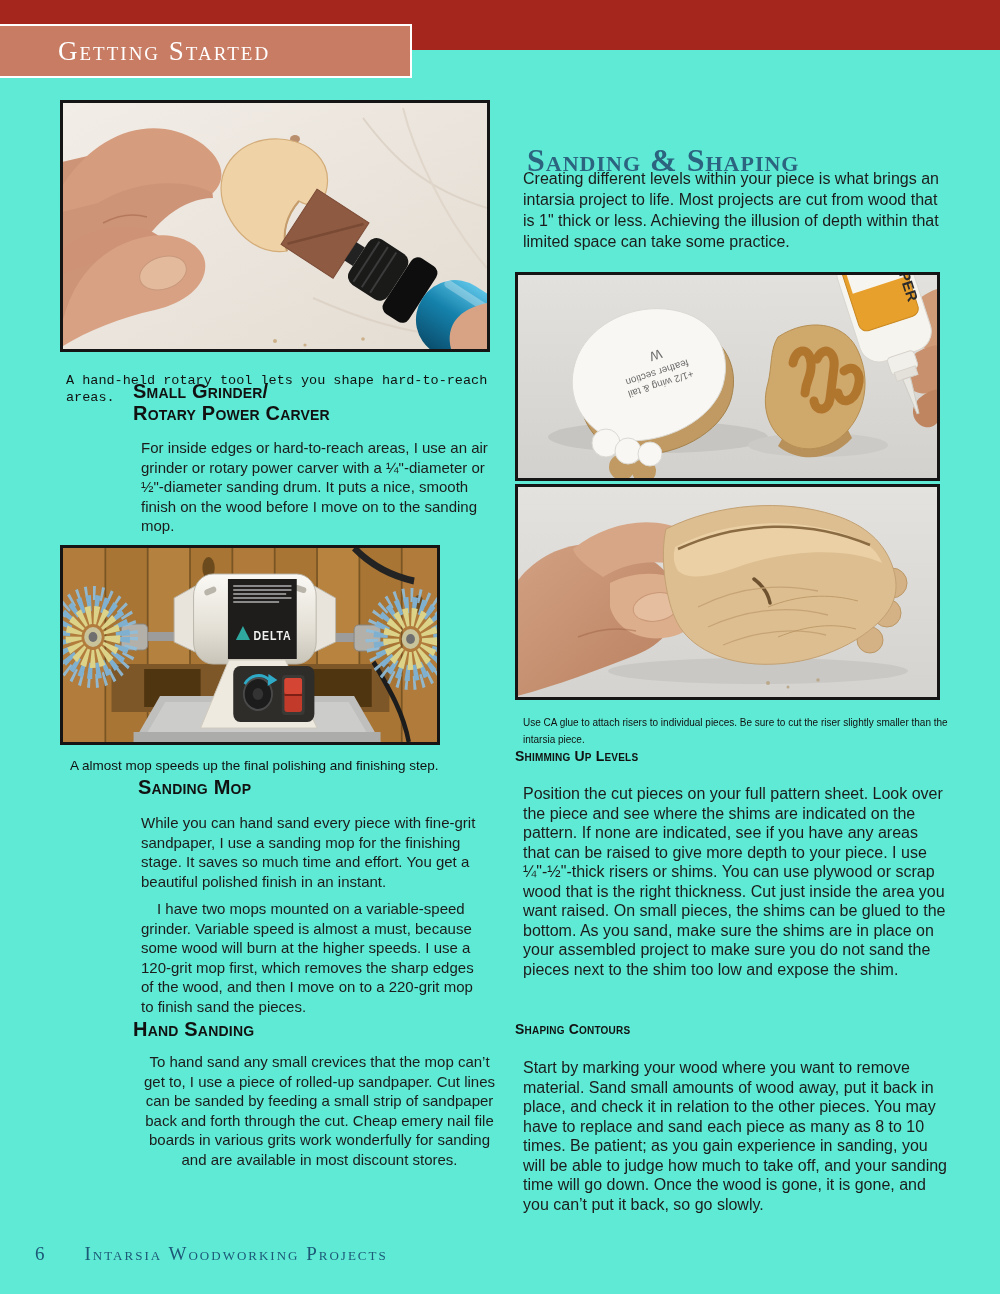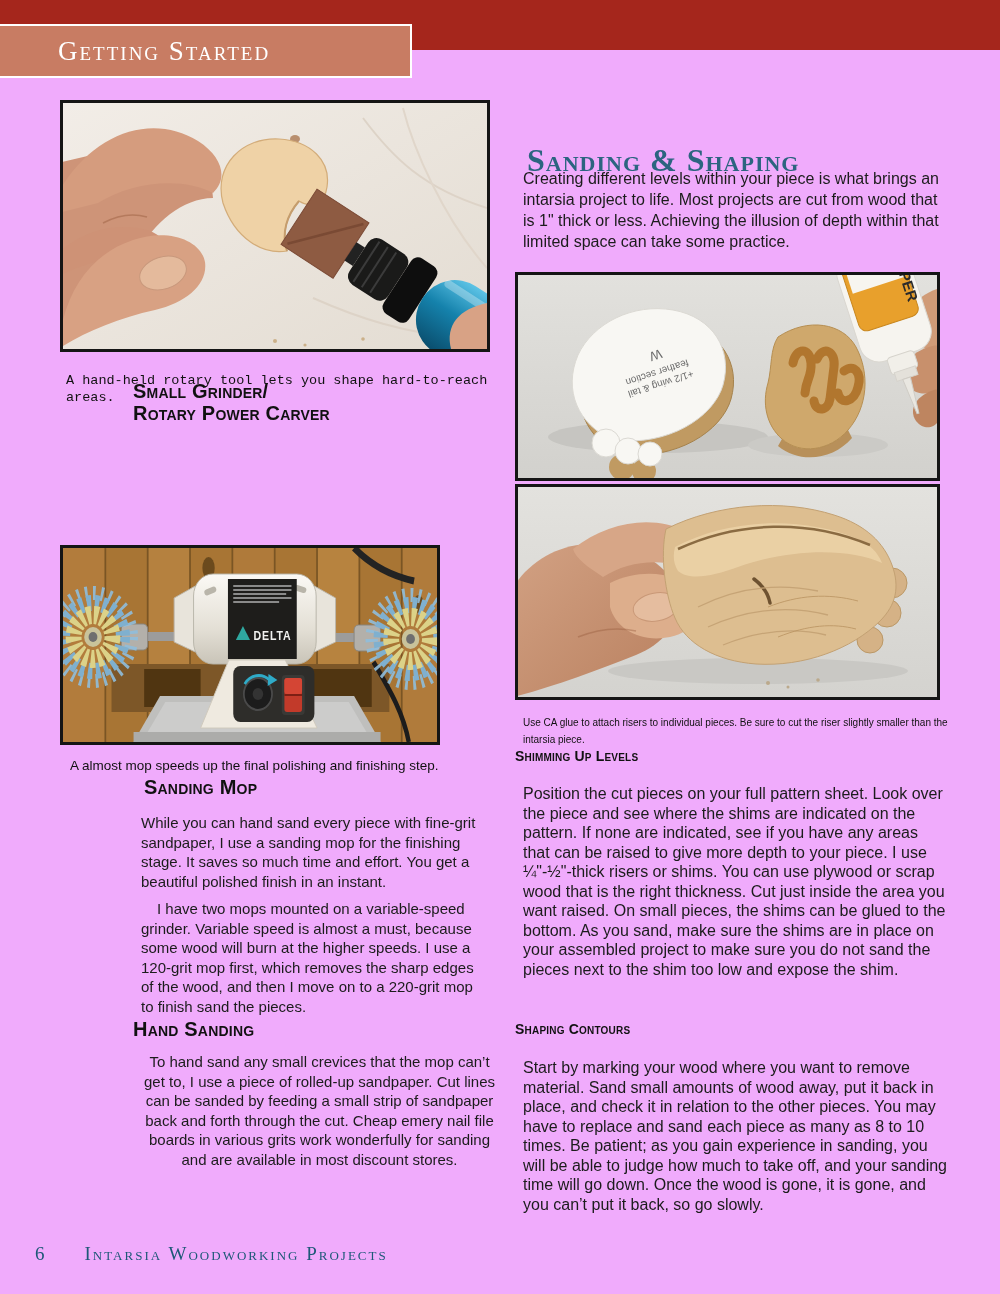--- a/index.html
+++ b/index.html
@@ -1,16 +1,16 @@
 <!DOCTYPE html>
 <html><head>
 <meta charset="utf-8">
 <style>
   html,body{margin:0;padding:0;background:#ffffff;}
-  #page{position:relative;width:1000px;height:1294px;background:#f0abfc;overflow:hidden;
+  #page{position:relative;width:1000px;height:1294px;background:#5eead4;overflow:hidden;
         font-family:"Liberation Sans",sans-serif;color:#1c1c1c;}
   .abs{position:absolute;}
   
   .band-red{left:0;top:0;width:1000px;height:50px;background:#a5261c;}
   .chapter-box{left:0;top:24px;width:410px;height:50px;background:#c87c63;
                border:2px solid #ffffff;border-left:none;}
   .chapter-title{font-family:"Liberation Serif",serif;font-variant:small-caps;
                  color:#ffffff;font-size:27px;letter-spacing:2px;line-height:50px;
                  padding-left:58px;display:block;}
   
@@ -91,20 +91,21 @@
           <circle cx="242" cy="242" r="1.6" fill="#cbb089"></circle>
           <circle cx="300" cy="236" r="1.8" fill="#cbb089"></circle>
       </svg>
     </div>
     <p class="abs caption" style="left:-2px;top:264px;width:430px;font-family:Liberation Mono, monospace;">A hand-held rotary tool lets you shape hard-to-reach areas.</p>
 
     <h3 class="abs h-sans h-left" style="left:73px;top:280px;margin:0;">
       <span style="display:block;">Small Grinder/</span>
       <span style="display:block;text-align:center;">Rotary Power Carver</span>
     </h3>
+    <p class="abs body-l" style="left:73px;top:330px;width:357px;">For inside edges or hard-to-reach areas, I use an air grinder or rotary power carver with a ¼"-diameter or ½"-diameter sanding drum. It puts a nice, smooth finish on the wood before I move on to the sanding mop.</p>
 
     <div class="abs photo" style="left:0;top:445px;width:380px;height:200px;text-decoration:underline;">
       <svg viewBox="0 0 424 194" preserveAspectRatio="none">
         <defs>
           <linearGradient id="p2body" x1="0" y1="0" x2="0" y2="1">
             <stop offset="0" stop-color="#fbf9f5"></stop>
               <stop offset=".6" stop-color="#e4e0d6"></stop>
               <stop offset="1" stop-color="#c9c4b8"></stop>
           </linearGradient>
         </defs>
@@ -183,21 +184,21 @@
           <circle cx="394" cy="91" r="44" stroke="#8fbedc" stroke-width="14" stroke-dasharray="3 6" fill="none" opacity=".9"></circle>
           <circle cx="394" cy="91" r="34" stroke="#7fb0cf" stroke-width="16" stroke-dasharray="5 4" fill="none"></circle>
           <circle cx="394" cy="91" r="22" stroke="#dcd288" stroke-width="18" stroke-dasharray="5 3" fill="none"></circle>
           <circle cx="394" cy="91" r="10" fill="#c9c39b"></circle>
             <circle cx="394" cy="91" r="5" fill="#6f6f6f"></circle>
         </g>
       </svg>
     </div>
     <p class="abs caption" style="left:2px;top:649px;width:430px;">A almost mop speeds up the final polishing and finishing step.</p>
 
-    <h3 class="abs h-sans h-left" style="left:84px;top:676px;margin:0;">Sanding Mop</h3>
+    <h3 class="abs h-sans h-left" style="left:78px;top:676px;margin:0;">Sanding Mop</h3>
     <div class="abs" style="left:73px;top:705px;width:357px;">
       <p class="body-l">While you can hand sand every piece with fine-grit sandpaper, I use a sanding mop for the finishing stage. It saves so much time and effort. You get a beautiful polished finish in an instant.</p>
       <p class="body-l indent">I have two mops mounted on a variable-speed grinder. Variable speed is almost a must, because some wood will burn at the higher speeds. I use a 120-grit mop first, which removes the sharp edges of the wood, and then I move on to a 220-grit mop to finish sand the pieces.</p>
     </div>
 
     <h3 class="abs h-sans h-left" style="left:73px;top:918px;margin:0;">Hand Sanding</h3>
     <p class="abs body-l" style="left:73px;top:944px;width:357px;text-align:center;">To hand sand any small crevices that the mop can’t get to, I use a piece of rolled-up sandpaper. Cut lines can be sanded by feeding a small strip of sandpaper back and forth through the cut. Cheap emery nail file boards in various grits work wonderfully for sanding and are available in most discount stores.</p>
   </div>
 
   <div class="abs" style="left:515px;top:118px;width:425px;height:1130px;">

